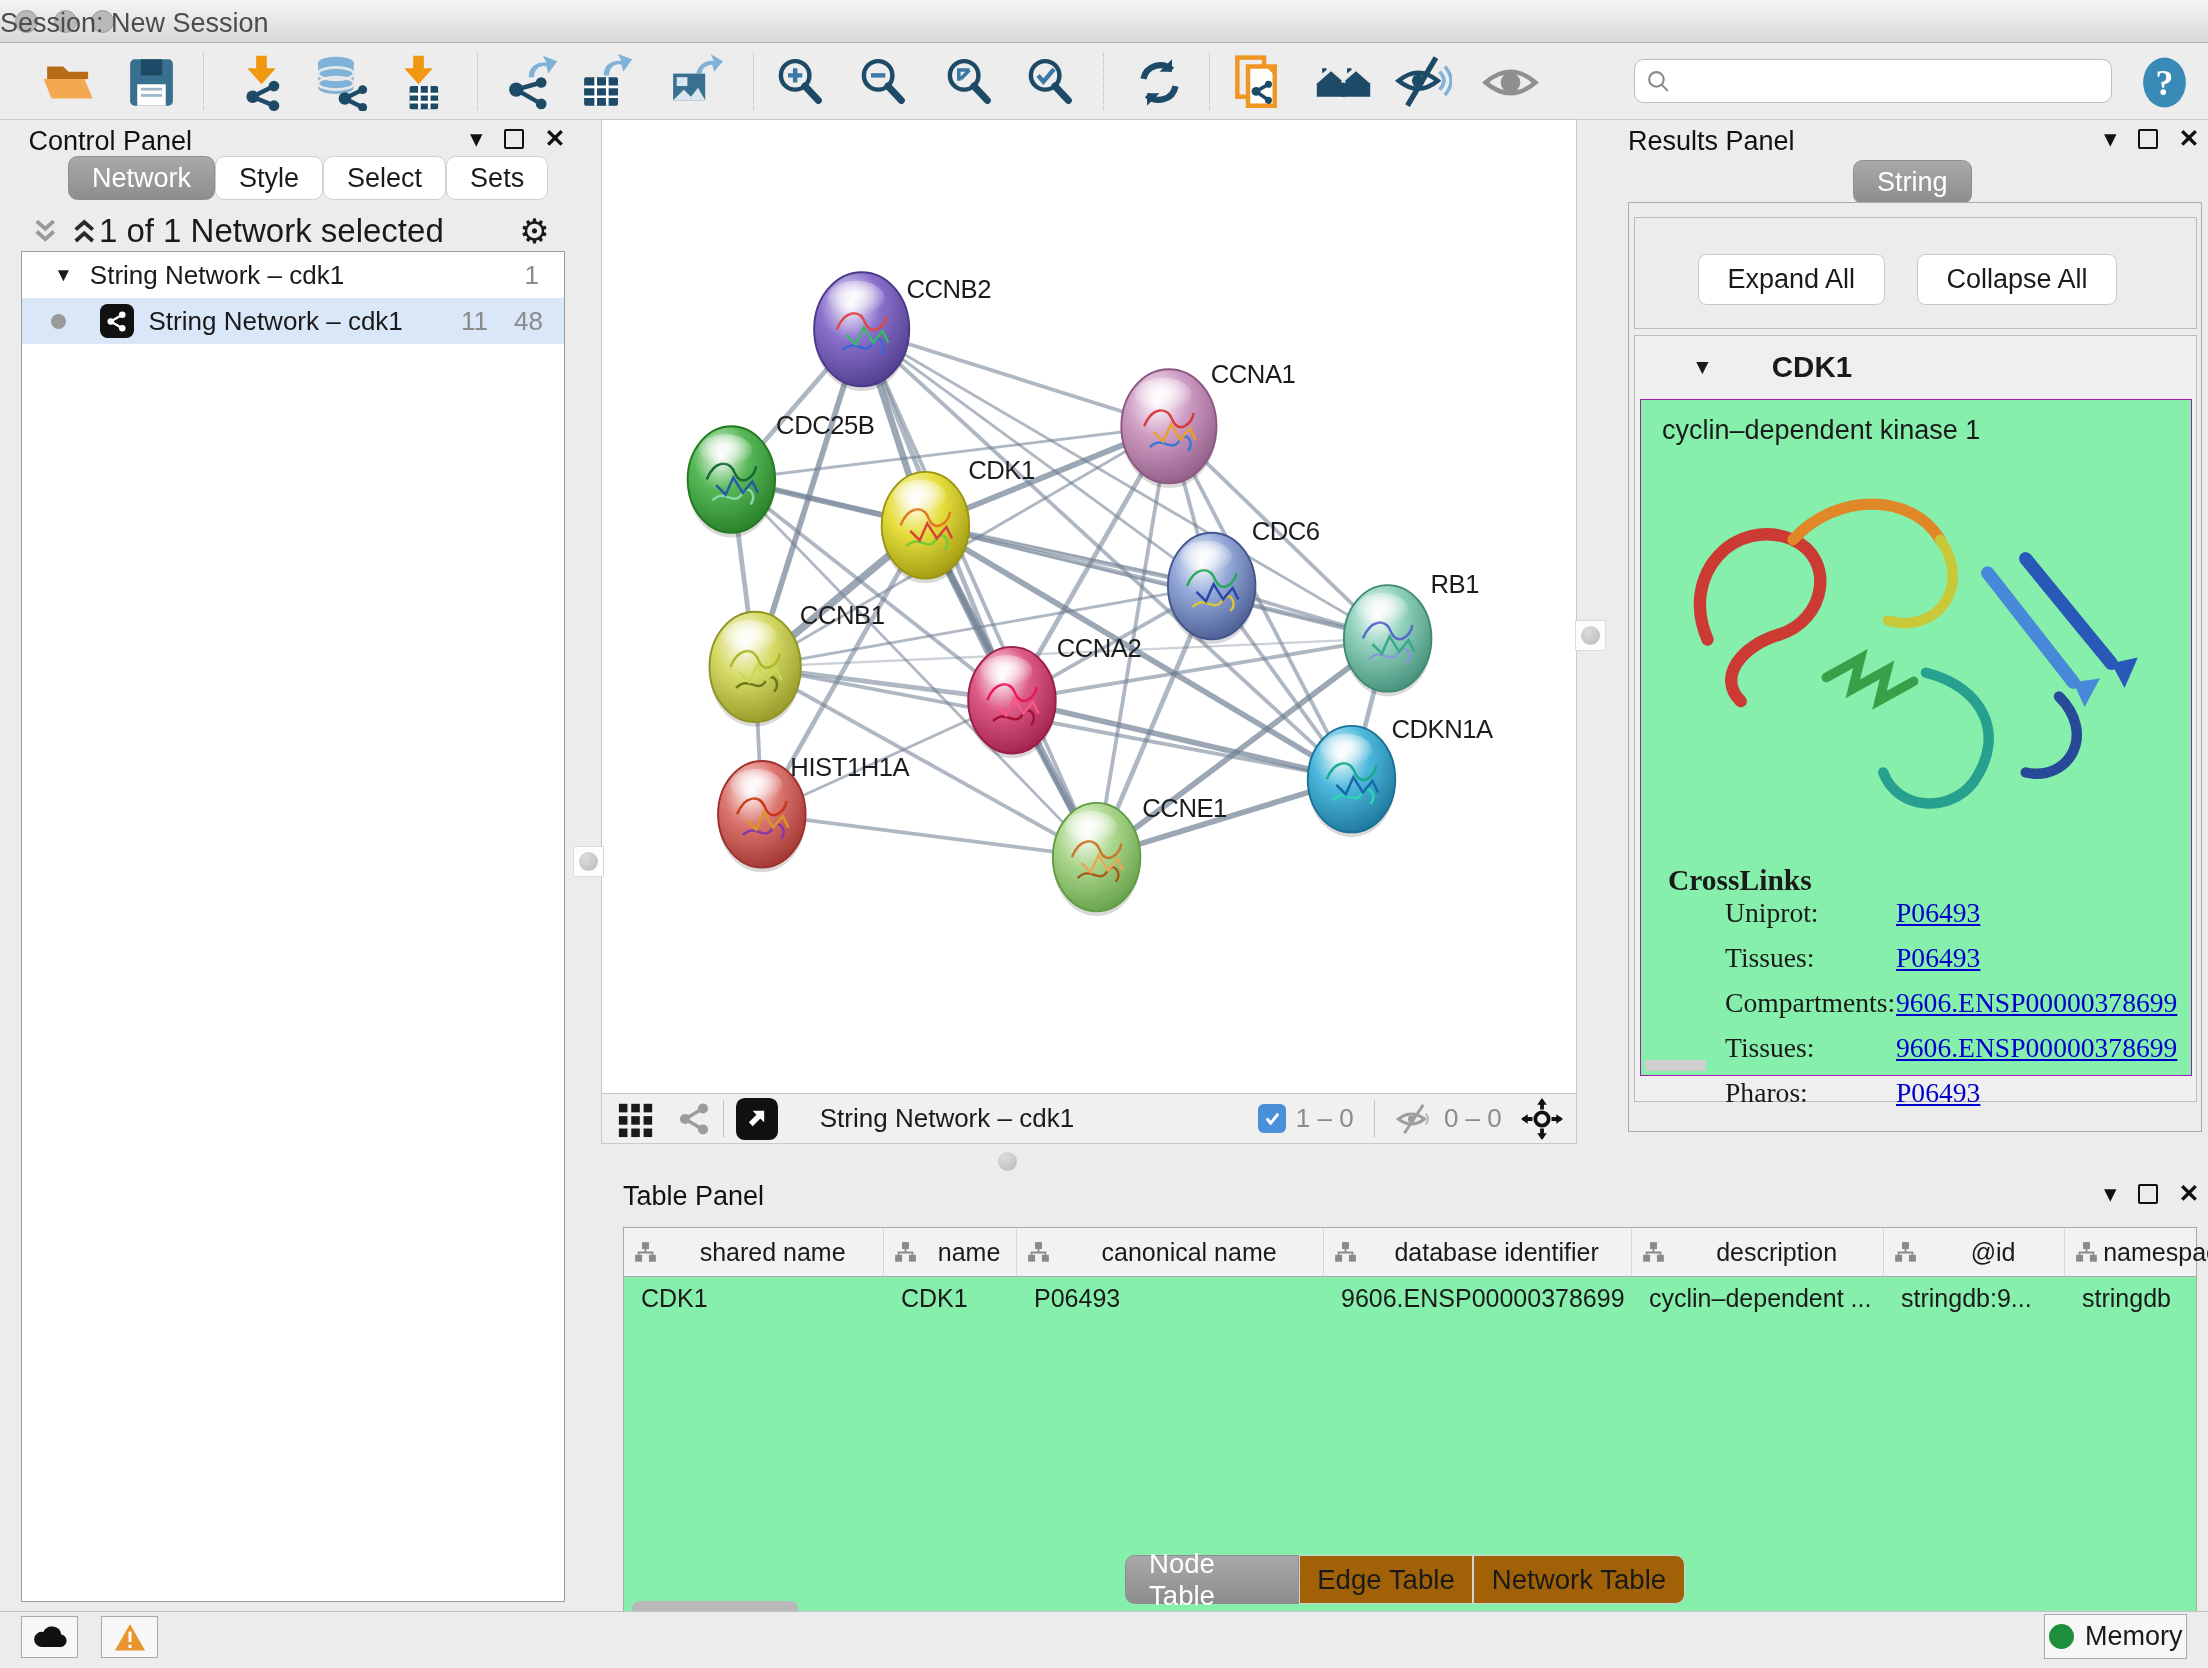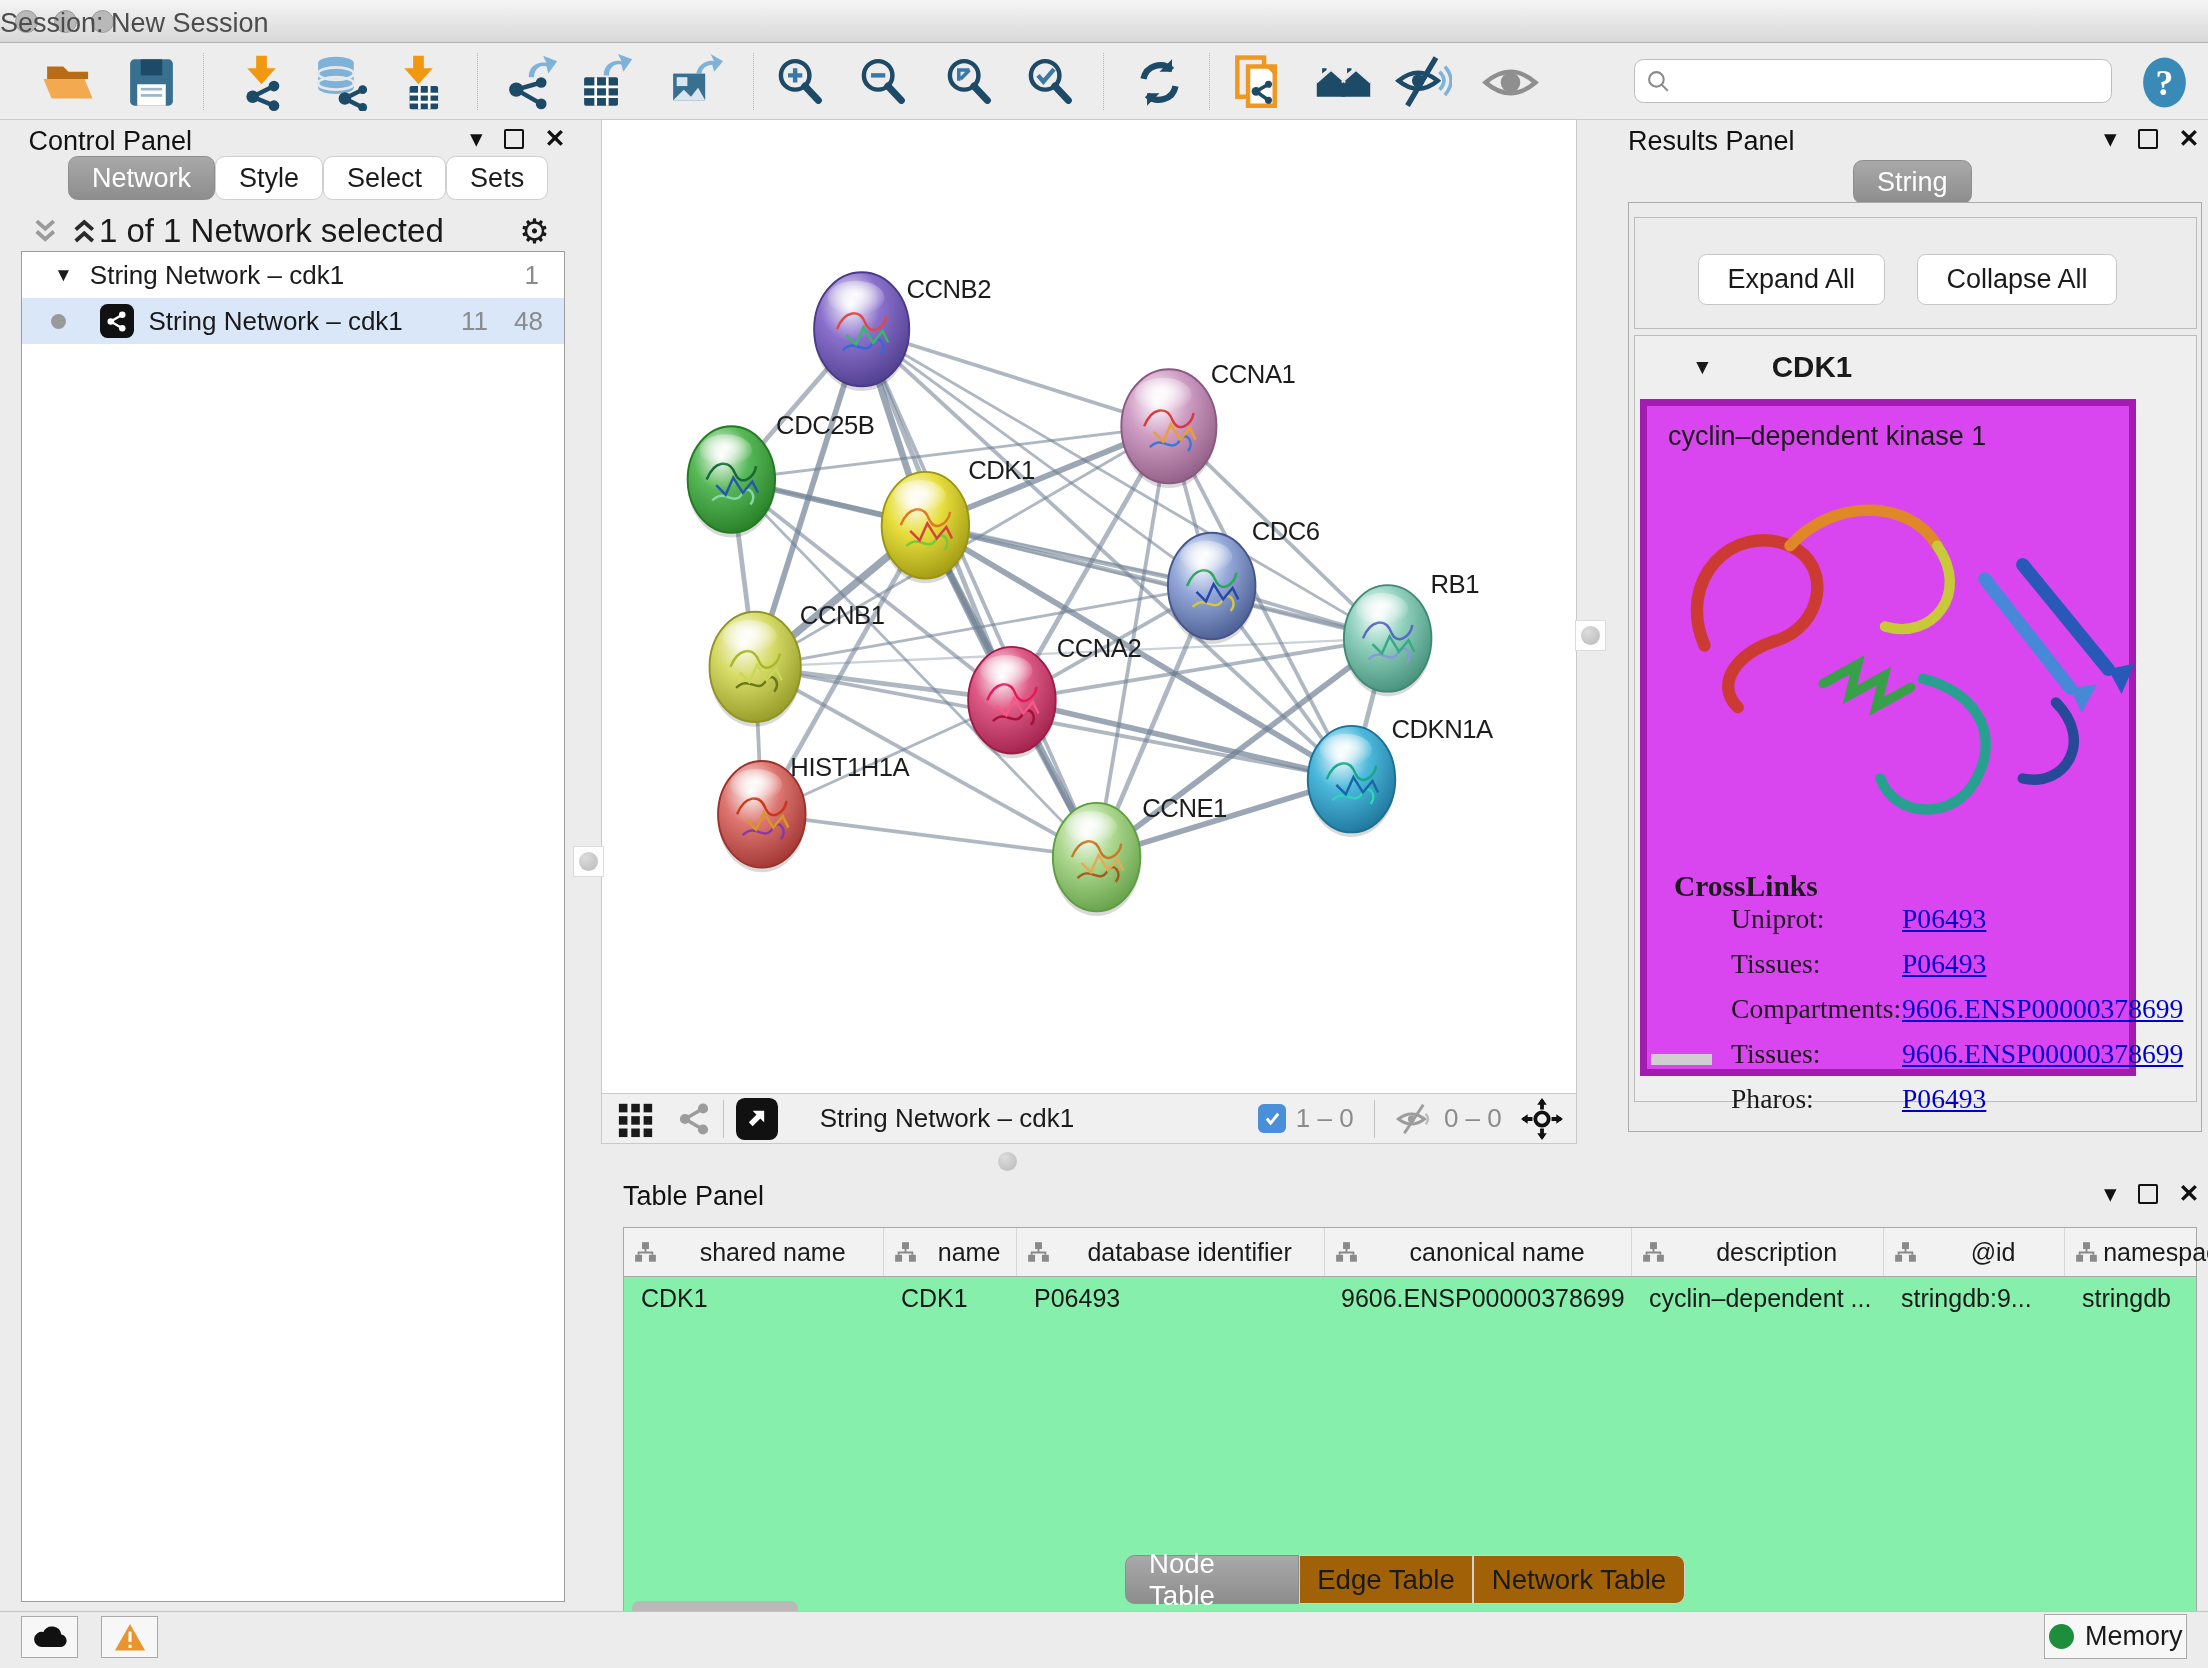--- a/index.html
+++ b/index.html
@@ -54,22 +54,22 @@
     background:radial-gradient(circle at 35% 30%,#dcdcdc,#b9b9b9);display:block;}
   
   #results-outer{left:1628px;top:202px;width:574px;height:930px;background:#ececec;
     border:1px solid #ababab;box-sizing:border-box;}
   #results-btnrow{left:1634px;top:217px;width:563px;height:112px;background:#ececec;
     border:1px solid #bcbcbc;box-sizing:border-box;}
   .rbtn{position:absolute;top:36px;height:49px;padding:0 28.5px;background:#fff;
     border:1px solid #c6c6c6;border-radius:8.6px;font-size:27px;display:flex;align-items:center;}
   #results-list{left:1634px;top:335px;width:563px;height:767px;background:#efefef;
     border:1px solid #bcbcbc;box-sizing:border-box;}
-  #gene-box{left:1640px;top:399px;width:496px;height:677px;background:#d946ef;
-    border:7px solid #a21caf;box-sizing:border-box;}
+  #gene-box{left:1640px;top:399px;width:552px;height:677px;background:#86efac;
+    border:1px solid #a21caf;box-sizing:border-box;}
   .xrow{position:relative;height:45px;font-family:"Liberation Serif",serif;font-size:27.6px;}
   .xrow .xlabel{position:absolute;left:84px;}
   .xrow .xvalue{position:absolute;left:255px;color:#0000cc;text-decoration:underline;}
   
   #tp-box{left:623px;top:1227px;width:1574px;height:398px;background:#86efac;
     border:1px solid #a8a8a8;box-sizing:border-box;}
   #tp-header{display:flex;height:48px;background:#f2f2f2;border-bottom:1px solid #a8a8a8;}
   .th{display:flex;align-items:center;border-right:1px solid #d7d7d7;
     box-sizing:border-box;font-size:25px;overflow:hidden;white-space:nowrap;}
   .th svg{width:23px;height:23px;margin:0 5.7px 0 9.5px;flex:none;}
@@ -708,42 +708,42 @@
         <svg viewBox="0 0 20 20">
           <g fill="#8a8a8a">
             <rect x="7" y="1" width="6" height="6"></rect>
             <rect x="1" y="12" width="6" height="6"></rect>
             <rect x="13" y="12" width="6" height="6"></rect>
             <path d="M10 7v3M4 12v-2h12v2" stroke="#8a8a8a" fill="none" stroke-width="1.6"></path>
           </g>
         </svg>
         <span>name</span>
       </div>
+      <div class="th" style="width: 307px; flex: 0 0 auto;">
+        <svg viewBox="0 0 20 20">
+          <g fill="#8a8a8a">
+            <rect x="7" y="1" width="6" height="6"></rect>
+            <rect x="1" y="12" width="6" height="6"></rect>
+            <rect x="13" y="12" width="6" height="6"></rect>
+            <path d="M10 7v3M4 12v-2h12v2" stroke="#8a8a8a" fill="none" stroke-width="1.6"></path>
+          </g>
+        </svg>
+        <span>canonical name</span>
+      </div>
       <div class="th" style="width: 308px; flex: 0 0 auto;">
         <svg viewBox="0 0 20 20">
           <g fill="#8a8a8a">
             <rect x="7" y="1" width="6" height="6"></rect>
             <rect x="1" y="12" width="6" height="6"></rect>
             <rect x="13" y="12" width="6" height="6"></rect>
             <path d="M10 7v3M4 12v-2h12v2" stroke="#8a8a8a" fill="none" stroke-width="1.6"></path>
           </g>
         </svg>
         <span>database identifier</span>
       </div>
-      <div class="th" style="width: 307px; flex: 0 0 auto;">
-        <svg viewBox="0 0 20 20">
-          <g fill="#8a8a8a">
-            <rect x="7" y="1" width="6" height="6"></rect>
-            <rect x="1" y="12" width="6" height="6"></rect>
-            <rect x="13" y="12" width="6" height="6"></rect>
-            <path d="M10 7v3M4 12v-2h12v2" stroke="#8a8a8a" fill="none" stroke-width="1.6"></path>
-          </g>
-        </svg>
-        <span>canonical name</span>
-      </div>
       <div class="th" style="width: 252px; flex: 0 0 auto;">
         <svg viewBox="0 0 20 20">
           <g fill="#8a8a8a">
             <rect x="7" y="1" width="6" height="6"></rect>
             <rect x="1" y="12" width="6" height="6"></rect>
             <rect x="13" y="12" width="6" height="6"></rect>
             <path d="M10 7v3M4 12v-2h12v2" stroke="#8a8a8a" fill="none" stroke-width="1.6"></path>
           </g>
         </svg>
         <span>description</span>

